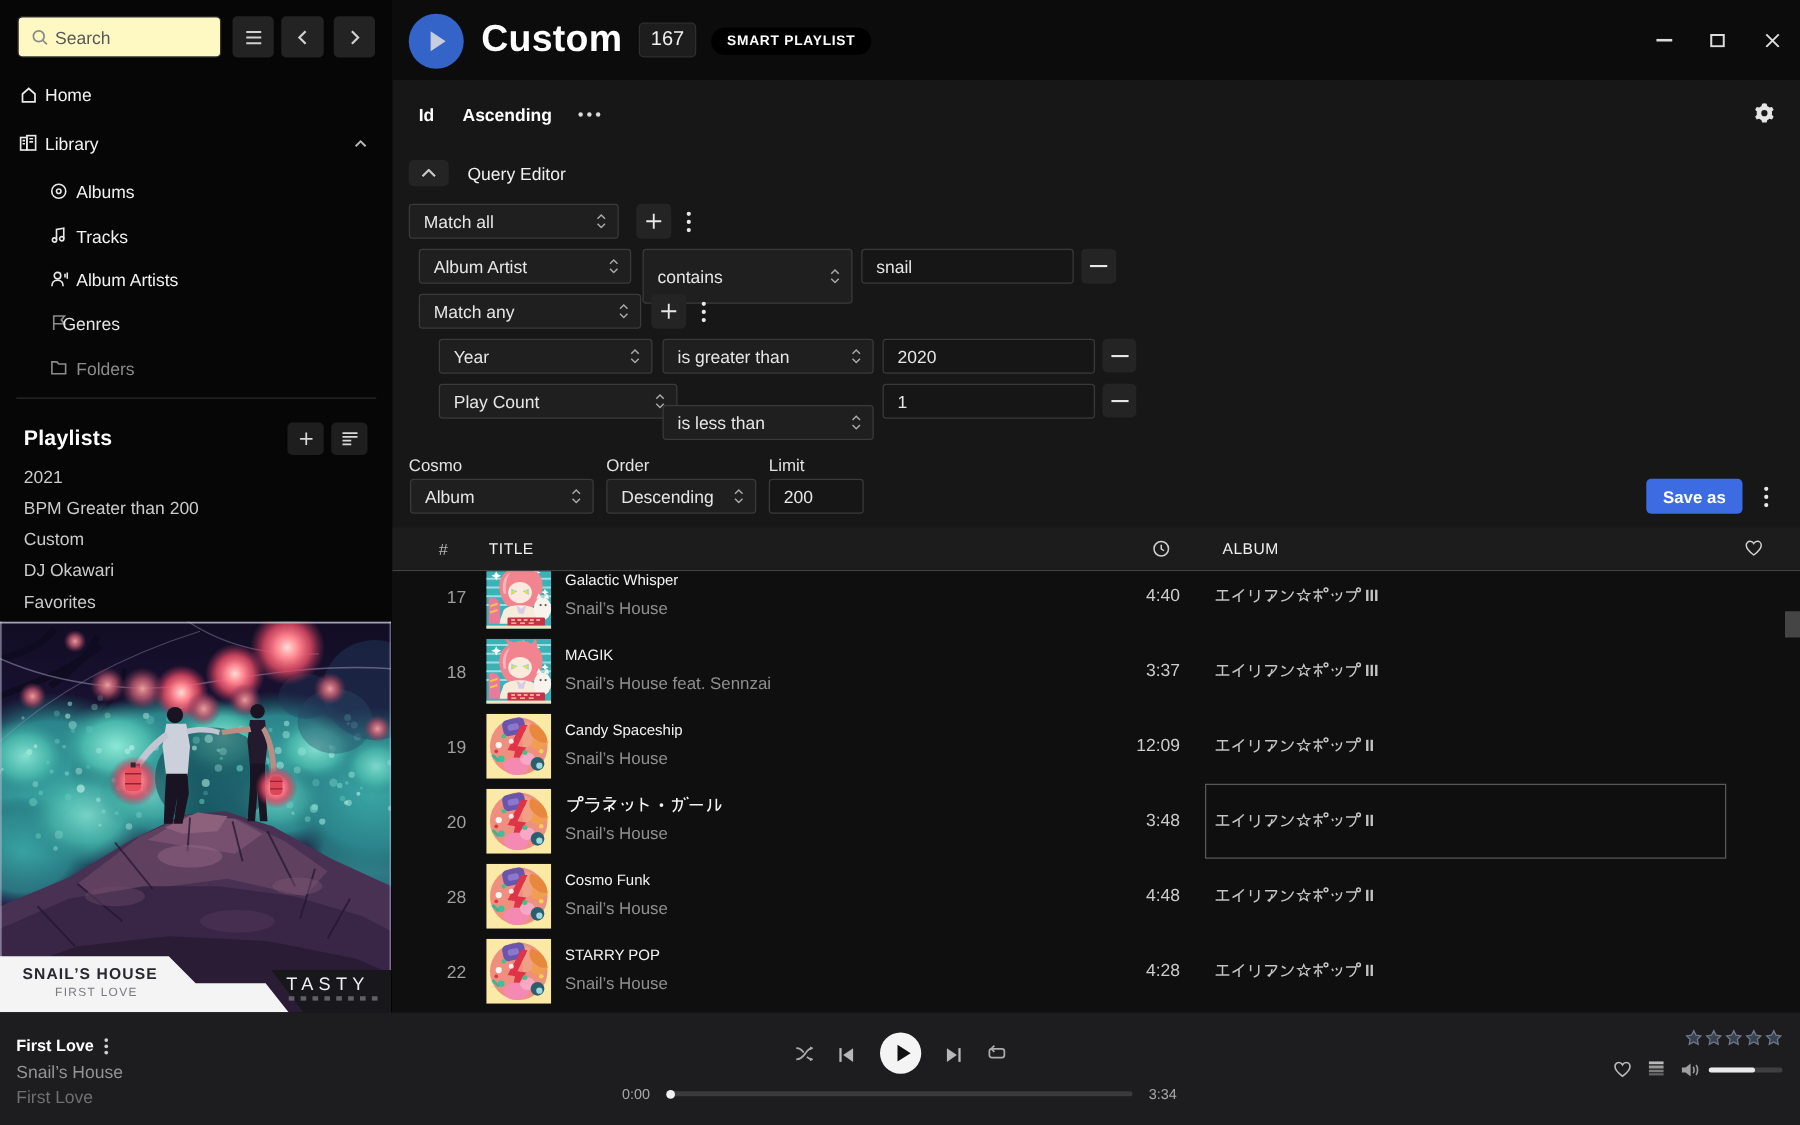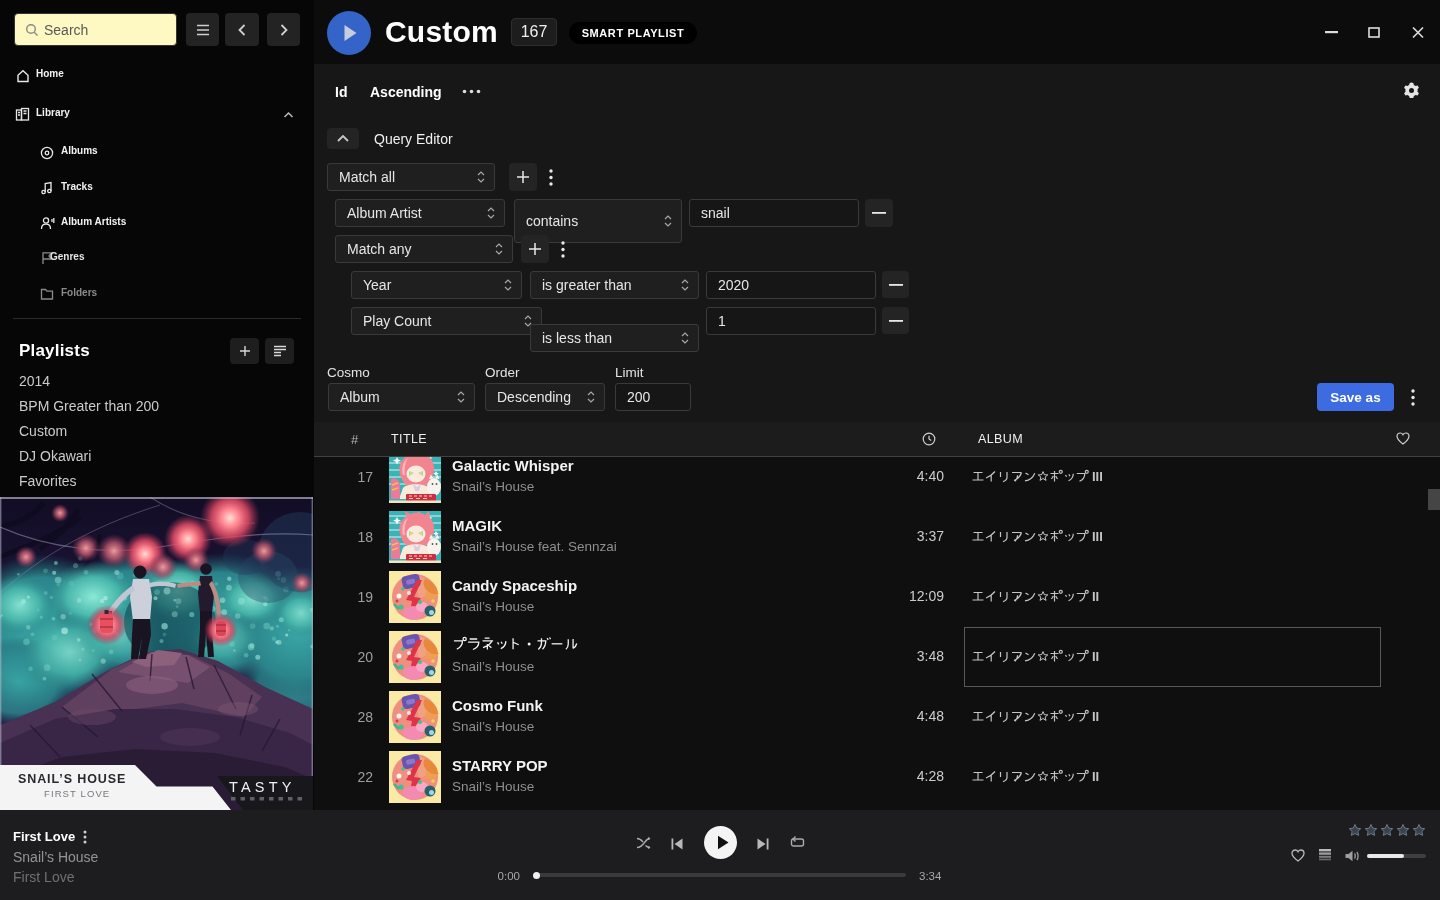--- a/index.html
+++ b/index.html
@@ -7,23 +7,23 @@
 .abs{position:absolute}
 #sidebar{position:absolute;left:0;top:0;width:314px;height:810px;background:#060606}
 #main{position:absolute;left:314px;top:0;width:1126px;height:810px;background:#171717}
 #topband{position:absolute;left:0;top:0;width:1126px;height:64px;background:#0c0c0c}
 #player{position:absolute;left:0;top:810px;width:1440px;height:90px;background:#1d1d1f}
 .sbtn{position:absolute;background:#232323;border-radius:4px;display:flex;align-items:center;justify-content:center}
 .sel{position:absolute;background:#1f1f1f;border:1px solid #3a3a3a;border-radius:3px;color:#e6e6e6;font-size:14px;display:flex;align-items:center;padding-left:11px}
 .sel .ud{position:absolute;right:9px;top:50%;transform:translateY(-50%)}
 .inp{position:absolute;background:#161616;border:1px solid #3a3a3a;border-radius:3px;color:#e6e6e6;font-size:14px;display:flex;align-items:center;padding-left:11px}
 .qbtn{position:absolute;background:#242424;border-radius:4px;display:flex;align-items:center;justify-content:center}
-.navtxt{font-weight:bold;font-size:10px;color:#f2f2f2}
+.navtxt{font-weight:normal;font-size:14px;color:#f2f2f2}
 .rownum{position:absolute;width:45px;text-align:right;color:#9f9f9f;font-size:14px}
-.rtitle{position:absolute;color:#f3f3f3;font-size:15px;font-weight:bold}
+.rtitle{position:absolute;color:#f3f3f3;font-size:12px;font-weight:normal}
 .rsub{position:absolute;color:#8f8f8f;font-size:13.5px}
 .rtime{position:absolute;width:60px;text-align:right;color:#cccccc;font-size:14px}
 </style>
 </head>
 <body>
 <svg width="0" height="0" style="position:absolute">
 <defs>
 <g id="k-e" stroke="currentColor" stroke-width="1.2" fill="none">
         <path d="M2.5 3.5 H11.5 M7 3.5 V11 M1.5 11 H12.5"></path>
       </g>
@@ -217,21 +217,21 @@
   <div class="sbtn" style="left:230px;top:338px;width:29px;height:26px;background:#1e1e1e">
     <svg width="12" height="12" viewBox="0 0 12 12" stroke="#d8d8d8" stroke-width="1.4">
         <path d="M6 1 V11 M1 6 H11"></path>
       </svg>
   </div>
   <div class="sbtn" style="left:265px;top:338px;width:29px;height:26px;background:#1e1e1e">
     <svg width="14" height="12" viewBox="0 0 14 12" stroke="#d8d8d8" stroke-width="1.4">
         <path d="M1 1.5 H13 M1 4.5 H13 M1 7.5 H8 M1 10.5 H8"></path>
       </svg>
   </div>
-  <span class="abs" style="left:19px;top:373px;font-size:14px;color:#cbcbcb">2014</span>
+  <span class="abs" style="left:19px;top:373px;font-size:14px;color:#cbcbcb">2021</span>
   <span class="abs" style="left:19px;top:398px;font-size:14px;color:#cbcbcb">BPM Greater than 200</span>
   <span class="abs" style="left:19px;top:423px;font-size:14px;color:#cbcbcb">Custom</span>
   <span class="abs" style="left:19px;top:448px;font-size:14px;color:#cbcbcb">DJ Okawari</span>
   <span class="abs" style="left:19px;top:473px;font-size:14px;color:#cbcbcb">Favorites</span>
 
   <div class="abs" id="bigart" style="left:0;top:497px;width:313px;height:313px;overflow:hidden">
   <svg width="313" height="313" viewBox="0 0 313 313">
     <defs>
       <linearGradient id="sky" x1="0" y1="0" x2="0" y2="1">
         <stop offset="0" stop-color="#120d24"></stop>

